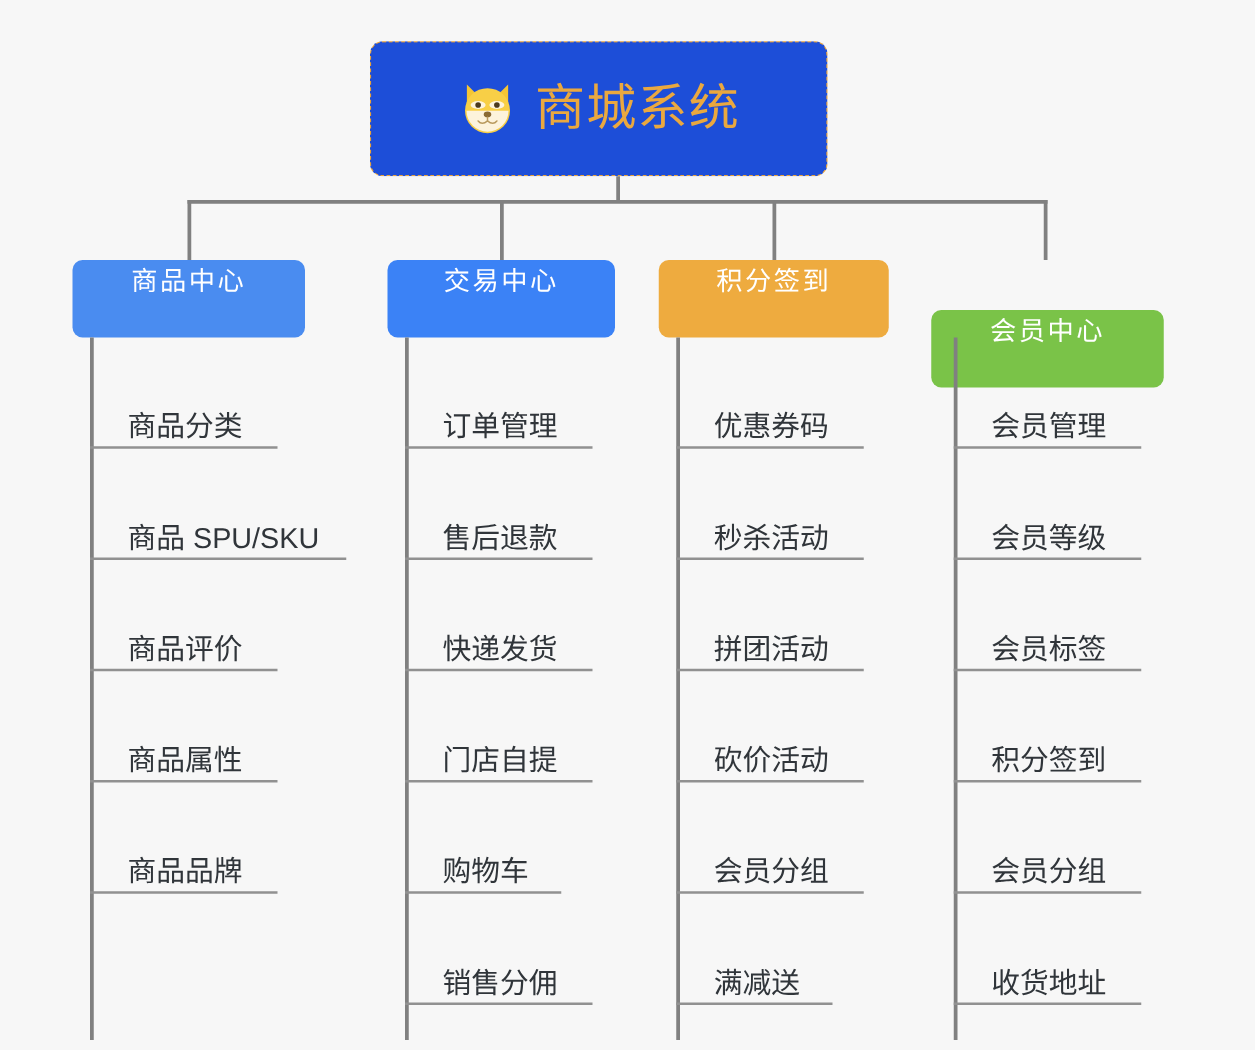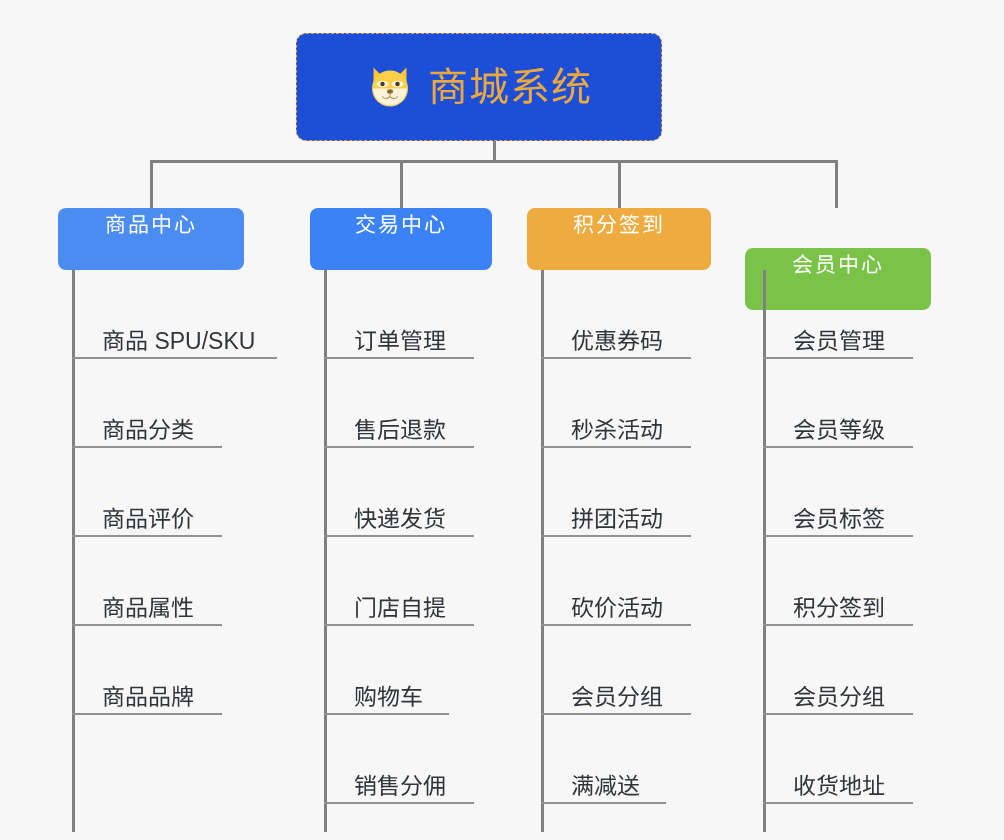--- a/index.html
+++ b/index.html
@@ -182,26 +182,26 @@
   <div class="conn conn-drop c2"></div>
   <div class="conn conn-drop c3"></div>
 
   <div class="branch b0">
     <div class="branch-header">
       <span>商品中心</span>
     </div>
     <div class="branch-spine"></div>
     <div class="leaf-list">
       <div class="leaf-item">
+        <span class="leaf-label">商品分类</span>
+        <span class="leaf-rule w-md"></span>
+      </div>
+      <div class="leaf-item">
         <span class="leaf-label">商品 SPU/SKU</span>
         <span class="leaf-rule w-xl"></span>
-      </div>
-      <div class="leaf-item">
-        <span class="leaf-label">商品分类</span>
-        <span class="leaf-rule w-md"></span>
       </div>
       <div class="leaf-item">
         <span class="leaf-label">商品评价</span>
         <span class="leaf-rule w-md"></span>
       </div>
       <div class="leaf-item">
         <span class="leaf-label">商品属性</span>
         <span class="leaf-rule w-md"></span>
       </div>
       <div class="leaf-item">

